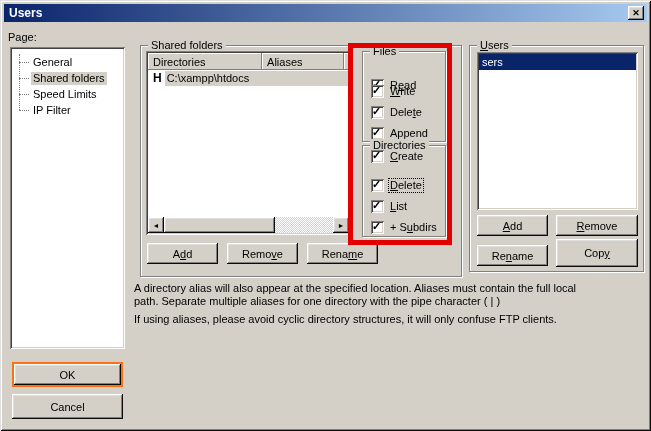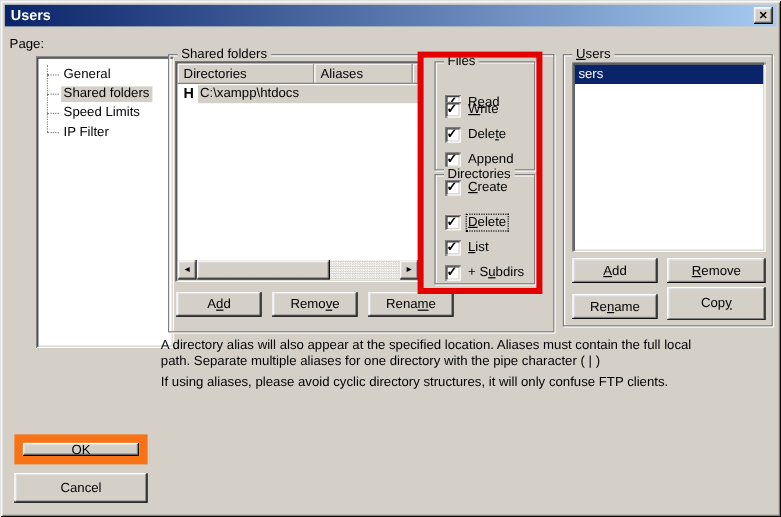--- a/index.html
+++ b/index.html
@@ -23,25 +23,25 @@
   .sunken { background:#fff;
     box-shadow: inset 1px 1px #808080, inset -1px -1px #fff, inset 2px 2px #404040, inset -2px -2px #d4d0c8; }
 
   .groupbox { position:absolute; border:1px solid #808080;
     box-shadow: 1px 1px 0 #fff, inset 1px 1px 0 #fff; }
   .groupbox > .gb-label { position:absolute; top:-7px; left:7px; background:#d4d0c8; padding:0 3px; line-height:13px; }
 
   .btn { position:absolute; background:#d4d0c8;
     box-shadow: inset -1px -1px #0a0a0a, inset 1px 1px #fff, inset -2px -2px #808080, inset 2px 2px #dfdfdf;
     display:flex; align-items:center; justify-content:center; font-size:11px; }
-  .btn.default { border:7px solid #f97316;
+  .btn.default { border:2px solid #f97316;
     box-shadow: inset -1px -1px #0a0a0a, inset 1px 1px #fff, inset -2px -2px #808080, inset 2px 2px #dfdfdf; }
 
   
-  .page-list { position:absolute; left:10px; top:47px; width:115px; height:243px;margin-left:20px; }
+  .page-list { position:absolute; left:10px; top:47px; width:115px; height:302px; }
   .tree-rail { position:absolute; left:9px; top:7px; height:56px; border-left:1px dotted #808080; }
   .tree-item { position:absolute; left:0; right:2px; height:16px; padding-left:21px; display:flex; align-items:center; }
   .tree-item::before { content:""; position:absolute; left:9px; top:8px; width:10px; border-top:1px dotted #808080; }
   .tree-item .ti-label { padding:0 2px; line-height:13px; white-space:nowrap; }
   .tree-item.selected .ti-label { background:#d4d0c8; }
 
   
   .listview { position:absolute; left:146px; top:51px; width:205px; height:184px; }
   .lv-header { position:absolute; left:2px; top:2px; right:2px; height:17px; display:flex; }
   .lv-hcell { background:#d4d0c8; box-shadow: inset -1px -1px #808080, inset 1px 1px #fff;

